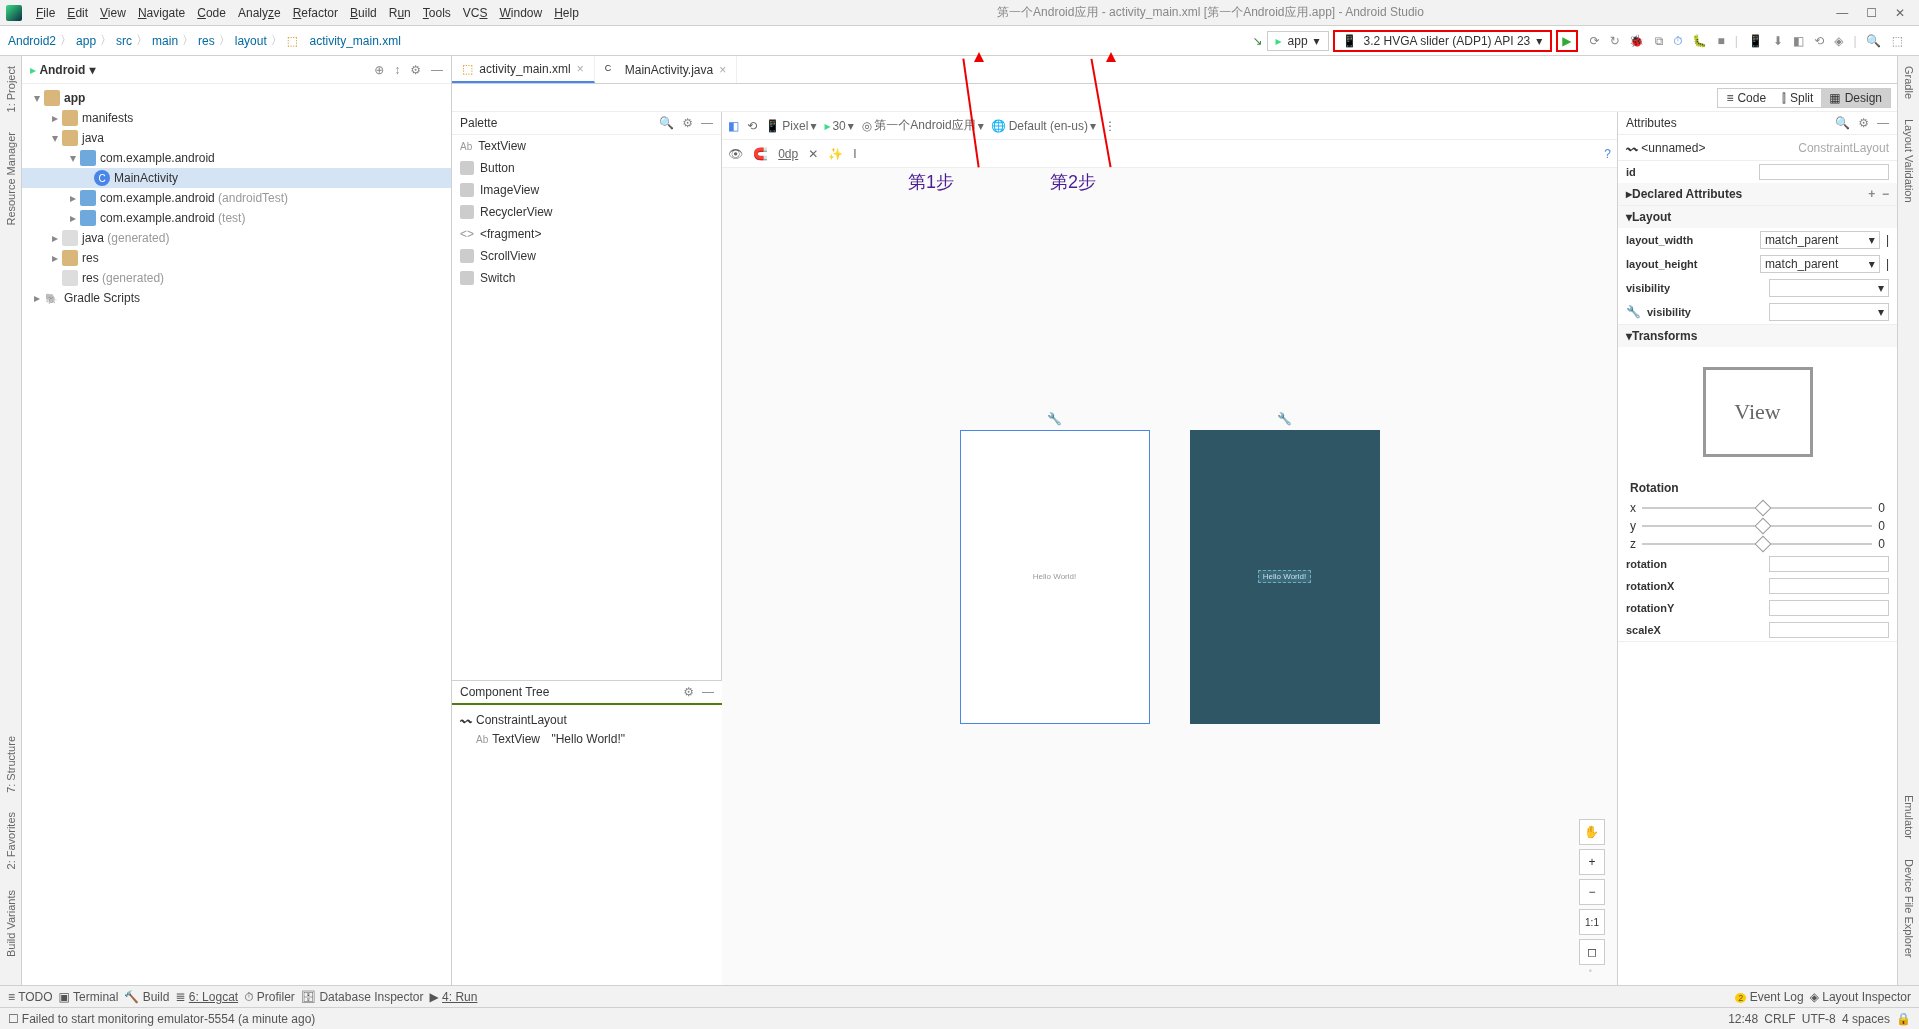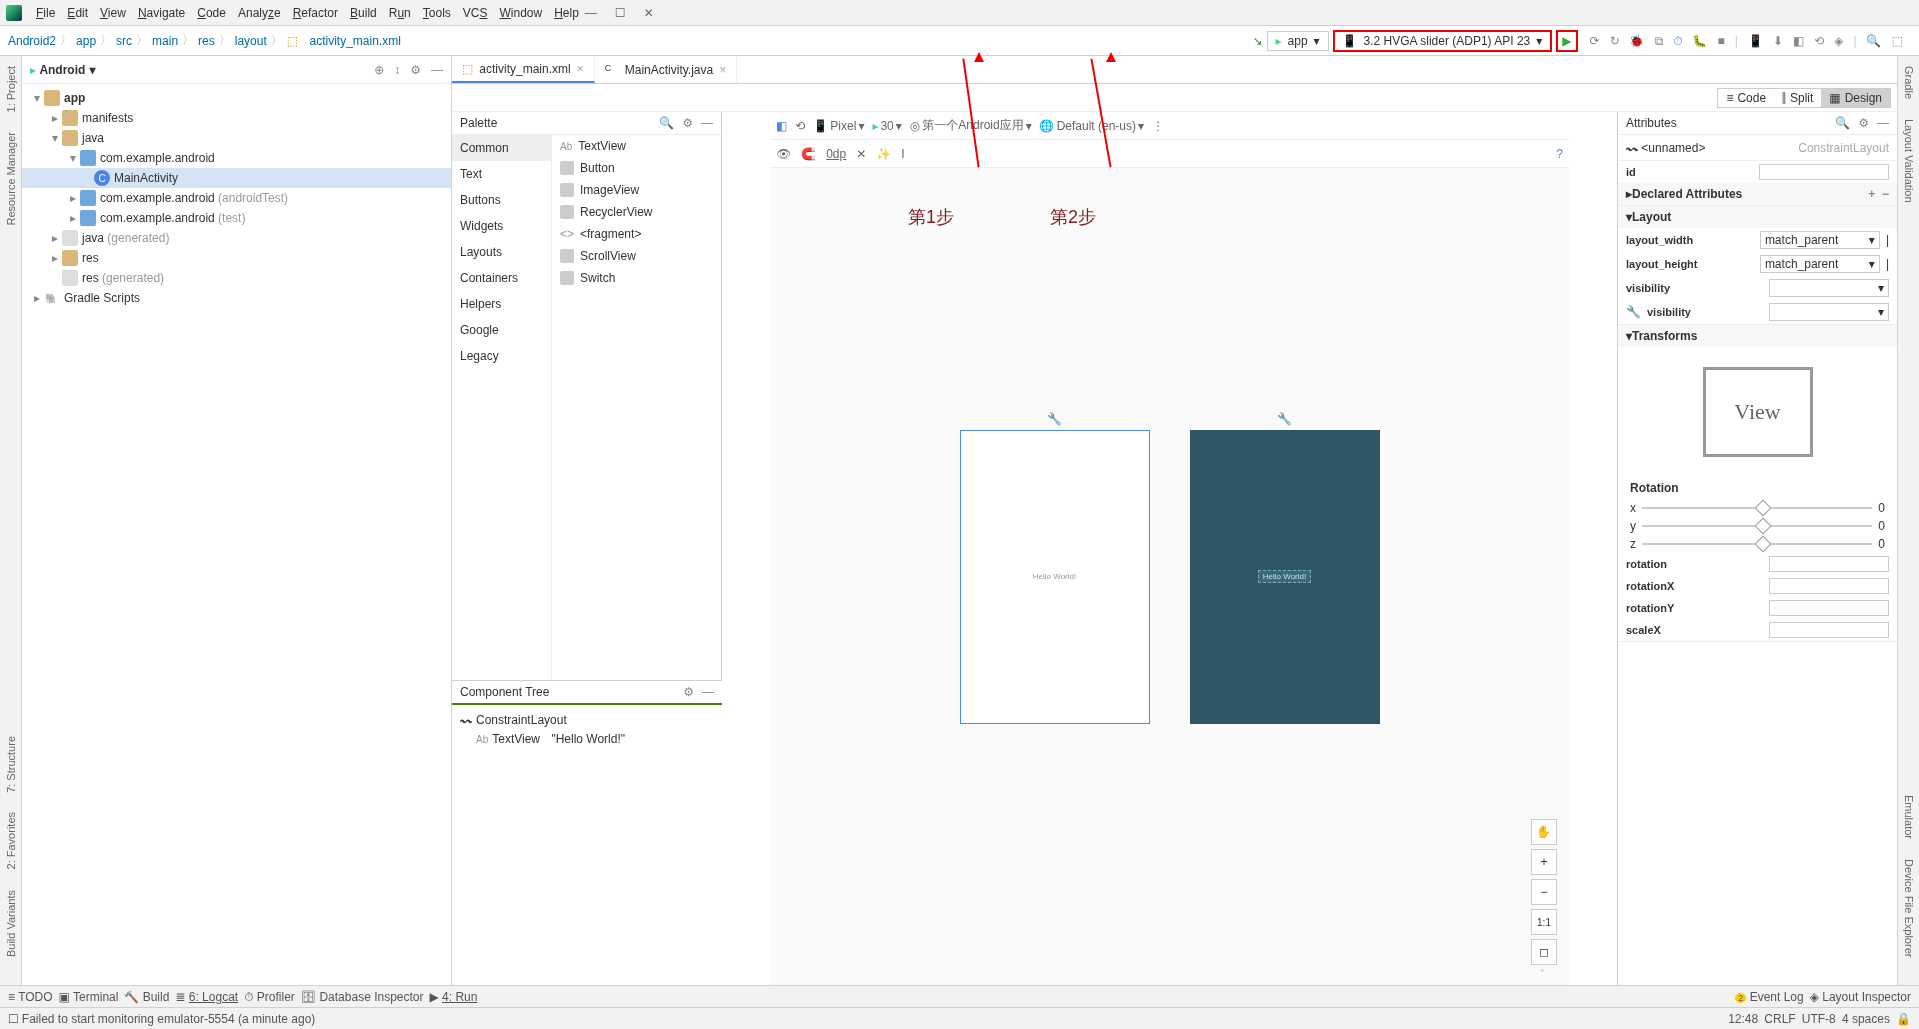--- a/index.html
+++ b/index.html
@@ -40,21 +40,21 @@
 .editor { flex: 1; display: flex; flex-direction: column; background: #fff; }
 .tabs { display: flex; height: 28px; border-bottom: 1px solid #d0d0d0; align-items: center; }
 .tab { display: flex; align-items: center; gap: 6px; padding: 0 10px; height: 100%; border-right: 1px solid #eee; cursor: pointer; }
 .tab.active { border-bottom: 2px solid #4a86e8; }
 .tab .close { color: #aaa; }
 .design-toolbar { display: flex; align-items: center; height: 28px; border-bottom: 1px solid #eee; padding: 0 6px; gap: 6px; }
 .design-toolbar .right { margin-left: auto; display: flex; gap: 2px; }
 .viewmode { display: flex; border: 1px solid #ccc; }
 .viewmode .vm { padding: 2px 8px; display: flex; align-items: center; gap: 4px; cursor: pointer; }
 .viewmode .vm.active { background: #d0d0d0; }
-.designbody { flex: 1; display: flex; gap: 48px; }
+.designbody { flex: 1; display: flex; }
 .palette { width: 270px; border-right: 1px solid #d0d0d0; display: flex; flex-direction: column; }
 .palette .phead { display: flex; align-items: center; padding: 4px 8px; border-bottom: 1px solid #eee; }
 .palette .phead .picons { margin-left: auto; display: flex; gap: 8px; color: #888; }
 .palette .pbody { flex: 1; display: flex; }
 .palette .cats { width: 100px; border-right: 1px solid #eee; }
 .palette .cat { padding: 6px 8px; cursor: pointer; }
 .palette .cat.active { background: #eee; }
 .palette .items { flex: 1; }
 .palette .pitem { padding: 4px 8px; display: flex; align-items: center; gap: 6px; cursor: pointer; }
 .palette .pitem .picon { width: 14px; height: 14px; background: #ccc; border-radius: 2px; }
@@ -86,21 +86,21 @@
 .attributes .row .combo { width: 120px; border: 1px solid #ccc; padding: 1px 4px; display: flex; align-items: center; font-size: 11px; }
 .attributes .row .combo .dd { margin-left: auto; }
 .attributes .viewbox { margin: 20px auto; width: 110px; height: 90px; border: 3px solid #999; display: flex; align-items: center; justify-content: center; font-family: serif; font-size: 22px; color: #666; }
 .attributes .slider { display: flex; align-items: center; gap: 6px; padding: 2px 12px; }
 .attributes .slider .track { flex: 1; height: 2px; background: #ccc; position: relative; }
 .attributes .slider .thumb { position: absolute; left: 50%; top: -5px; width: 12px; height: 12px; background: #fff; border: 1px solid #999; transform: rotate(45deg); }
 .bottombar { height: 22px; background: #f2f2f2; border-top: 1px solid #d0d0d0; display: flex; align-items: center; padding: 0 8px; gap: 6px; font-size: 11px; color: #555; }
 .bottombar .spacer { flex: 1; }
 .statusbar { height: 22px; background: #f2f2f2; border-top: 1px solid #d0d0d0; display: flex; align-items: center; padding: 0 8px; font-size: 11px; color: #555; }
 .statusbar .spacer { flex: 1; }
-.annot { position: absolute; color: #7f1d1d; pointer-events: none; margin-top: 35px; }
+.annot { position: absolute; color: #4c1d95; pointer-events: none; }
 .arrow-line { position: absolute; width: 2px; background: #e00; }
 .arrow-head { position: absolute; width: 0; height: 0; border-left: 5px solid transparent; border-right: 5px solid transparent; border-bottom: 10px solid #e00; }
 .green { color: #3a3; }
 .android-green { color: #3ddc84; }
 </style>
 </head>
 <body>
 
 <div class="menubar">
   <div class="logo"></div>
@@ -110,20 +110,21 @@
   <div class="menu-item"><u>N</u>avigate</div>
   <div class="menu-item"><u>C</u>ode</div>
   <div class="menu-item">Analy<u>z</u>e</div>
   <div class="menu-item"><u>R</u>efactor</div>
   <div class="menu-item"><u>B</u>uild</div>
   <div class="menu-item">R<u>u</u>n</div>
   <div class="menu-item"><u>T</u>ools</div>
   <div class="menu-item">VC<u>S</u></div>
   <div class="menu-item"><u>W</u>indow</div>
   <div class="menu-item"><u>H</u>elp</div>
+  <div class="title">第一个Android应用 - activity_main.xml [第一个Android应用.app] - Android Studio</div>
   <div class="winbtns">
     <span>—</span>
     <span>☐</span>
     <span>✕</span>
   </div>
 </div>
 
 <div class="navbar">
   <div class="breadcrumb">
     <span>Android2</span><span class="chev">〉</span>
@@ -267,31 +268,20 @@
         <div class="palette" style="flex:1">
           <div class="phead">
               <span>Palette</span>
               <div class="picons">
                 <span>🔍</span>
                 <span>⚙</span>
                 <span>—</span>
               </div>
             </div>
           <div class="pbody">
-            <div class="cats">
-              <div class="cat active">Common</div>
-              <div class="cat">Text</div>
-              <div class="cat">Buttons</div>
-              <div class="cat">Widgets</div>
-              <div class="cat">Layouts</div>
-              <div class="cat">Containers</div>
-              <div class="cat">Helpers</div>
-              <div class="cat">Google</div>
-              <div class="cat">Legacy</div>
-            </div>
             <div class="items">
               <div class="pitem">
                   <span style="color:#999;font-size:10px">Ab</span>
                   <span>TextView</span>
                 </div>
               <div class="pitem">
                   <span class="picon"></span>
                   <span>Button</span>
                 </div>
               <div class="pitem">

